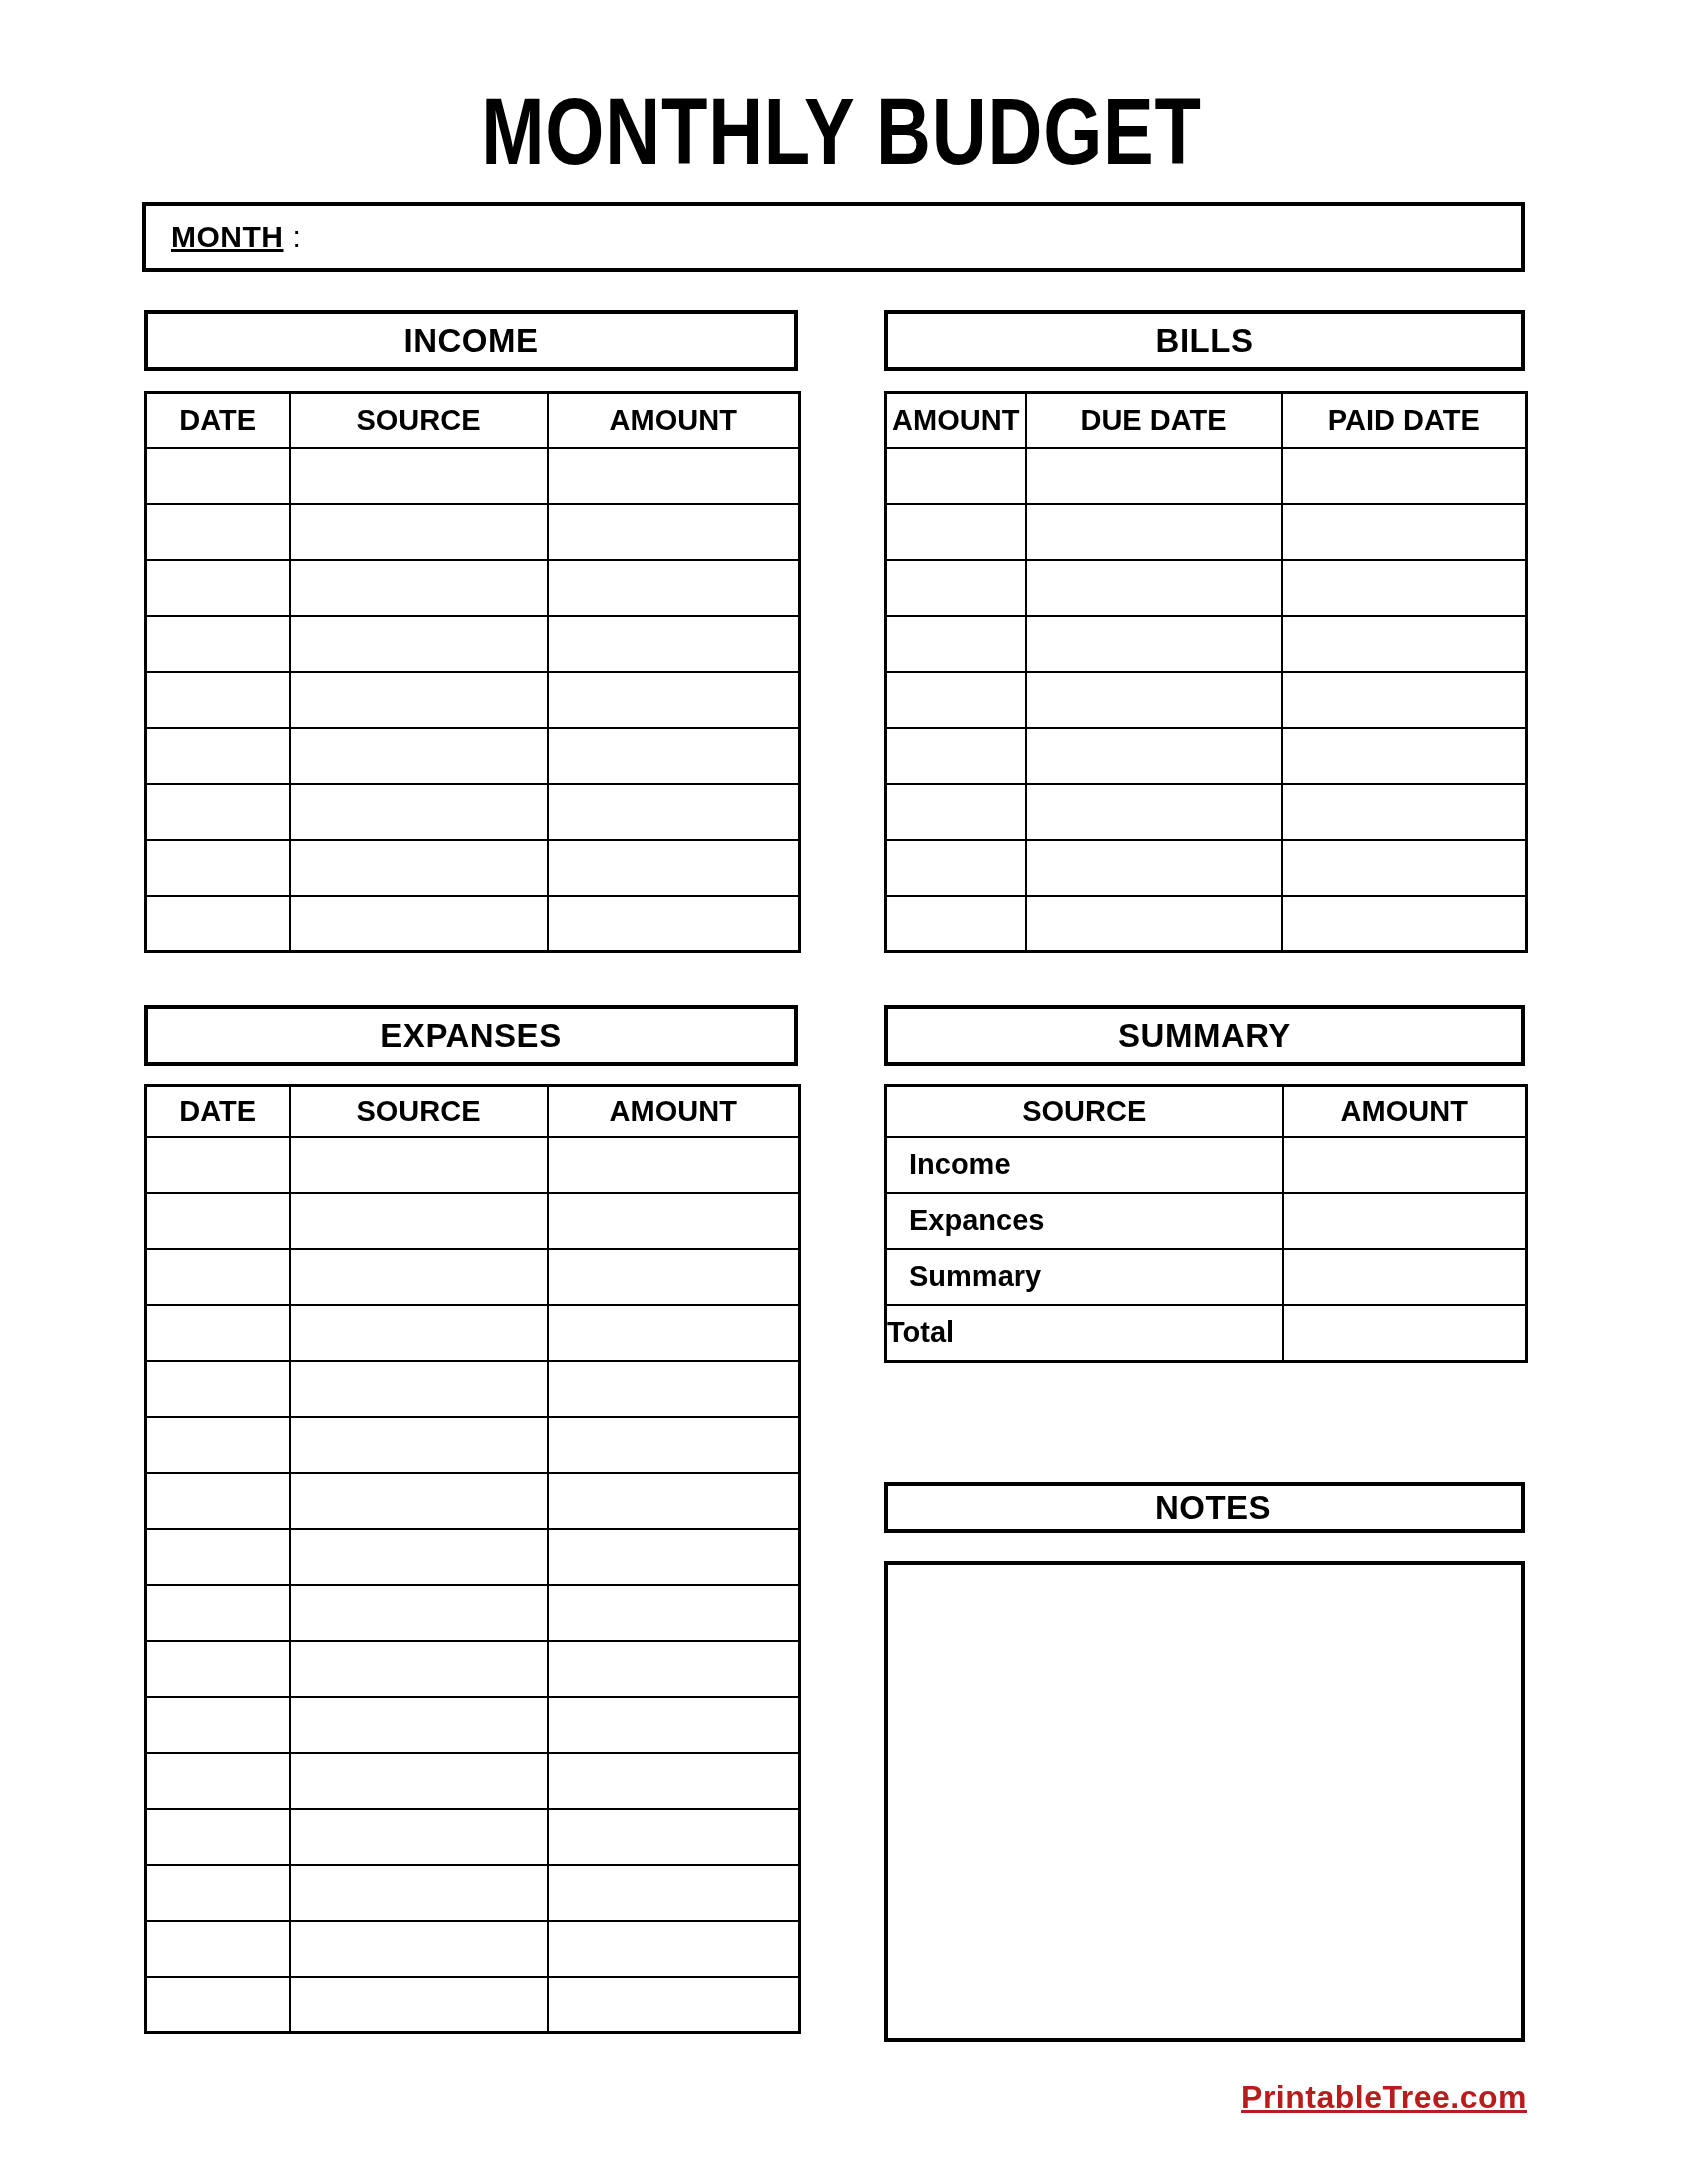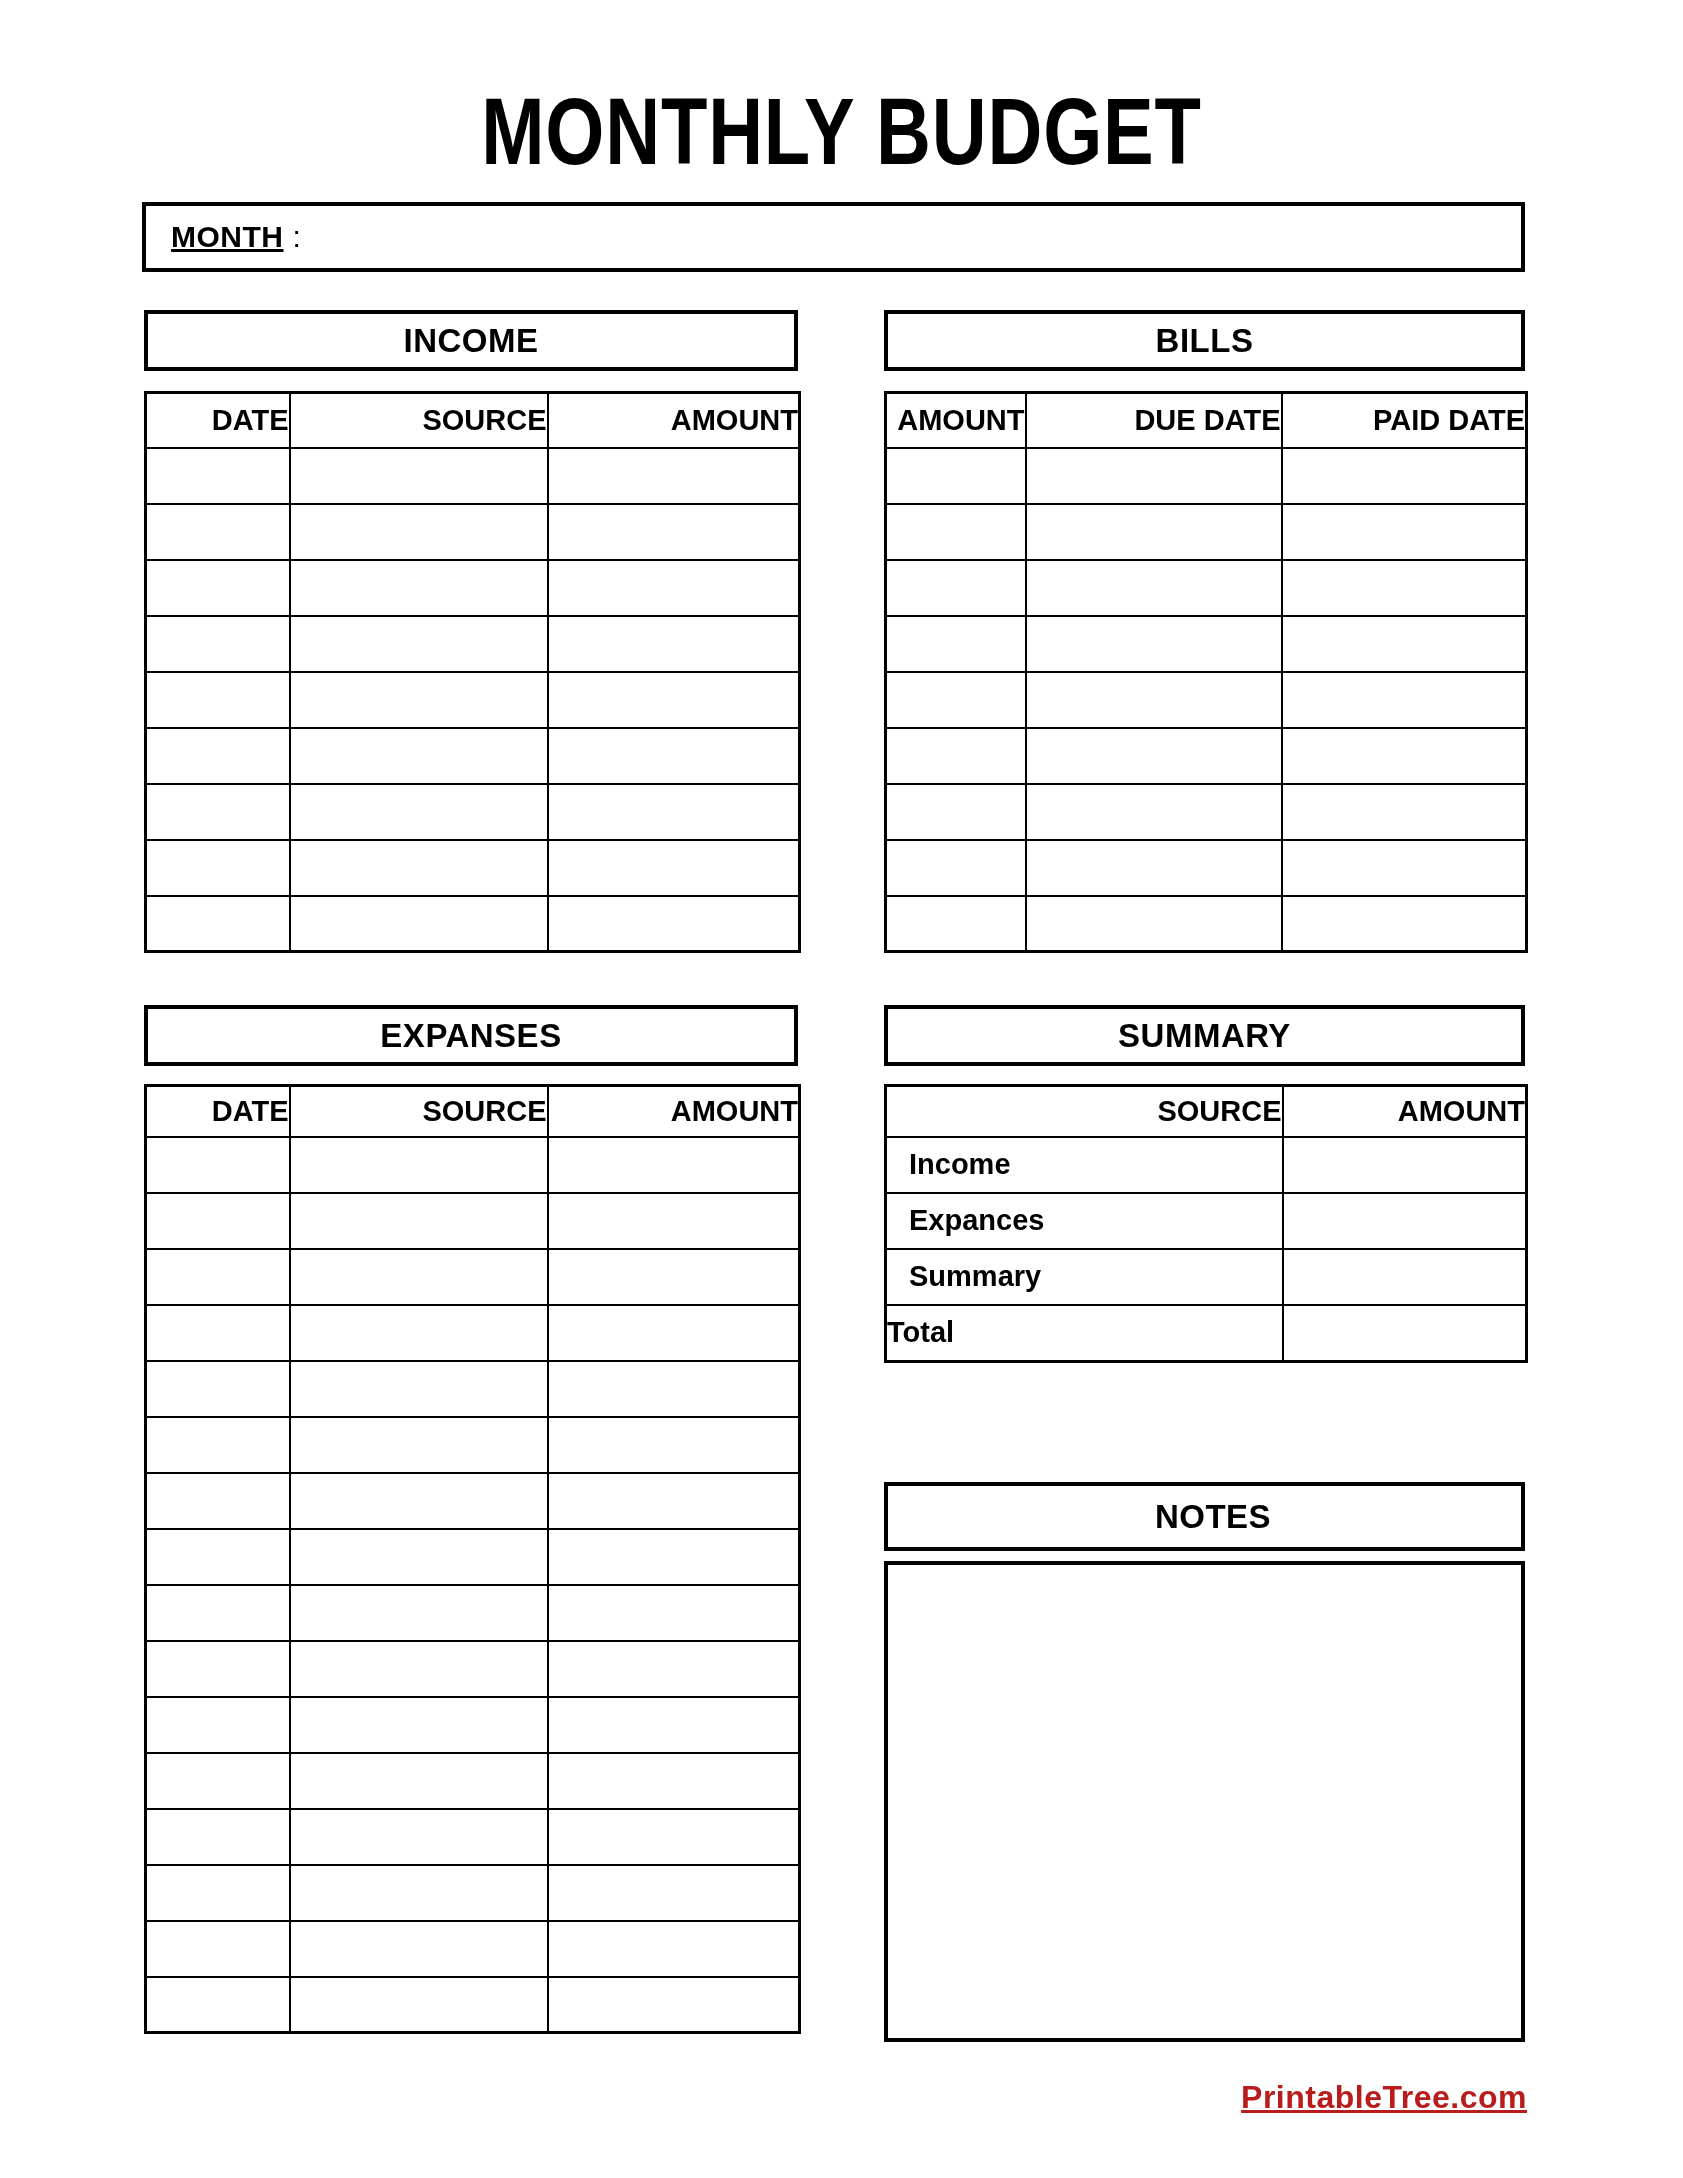--- a/index.html
+++ b/index.html
@@ -38,32 +38,32 @@
   .hdr-box {
     border: 4px solid #000;
     display: flex; align-items: center; justify-content: center;
     font-weight: bold; font-size: 33px; letter-spacing: 0.5px;
     background: #fff;
   }
   .hdr-income   { left: 144px; top: 310px;  width: 654px; height: 61px; }
   .hdr-bills    { left: 884px; top: 310px;  width: 641px; height: 61px; }
   .hdr-expanses { left: 144px; top: 1005px; width: 654px; height: 61px; }
   .hdr-summary  { left: 884px; top: 1005px; width: 641px; height: 61px; }
-  .hdr-notes    { left: 884px; top: 1482px; width: 641px; height: 69px; padding-left: 17px; }
+  .hdr-notes    { left: 884px; top: 1482px; width: 641px; height: 51px; padding-left: 17px; }
 
   table {
     position: absolute;
     border-collapse: collapse;
     table-layout: fixed;
     border: 3px solid #000;
     background: #fff;
   }
   th, td { border: 2px solid #000; }
   th {
-    font-size: 29px; font-weight: bold; text-align: right;
+    font-size: 29px; font-weight: bold; text-align: center;
     height: 55px; vertical-align: middle;
   }
   td { height: 56px; }
 
   .tbl-income   { left: 144px; top: 391px;  width: 654px; }
   .tbl-bills    { left: 884px; top: 391px;  width: 641px; }
   .tbl-expanses { left: 144px; top: 1084px; width: 654px; }
   .tbl-summary  { left: 884px; top: 1084px; width: 641px; }
   .tbl-expanses th, .tbl-summary th { height: 51px; }
 

